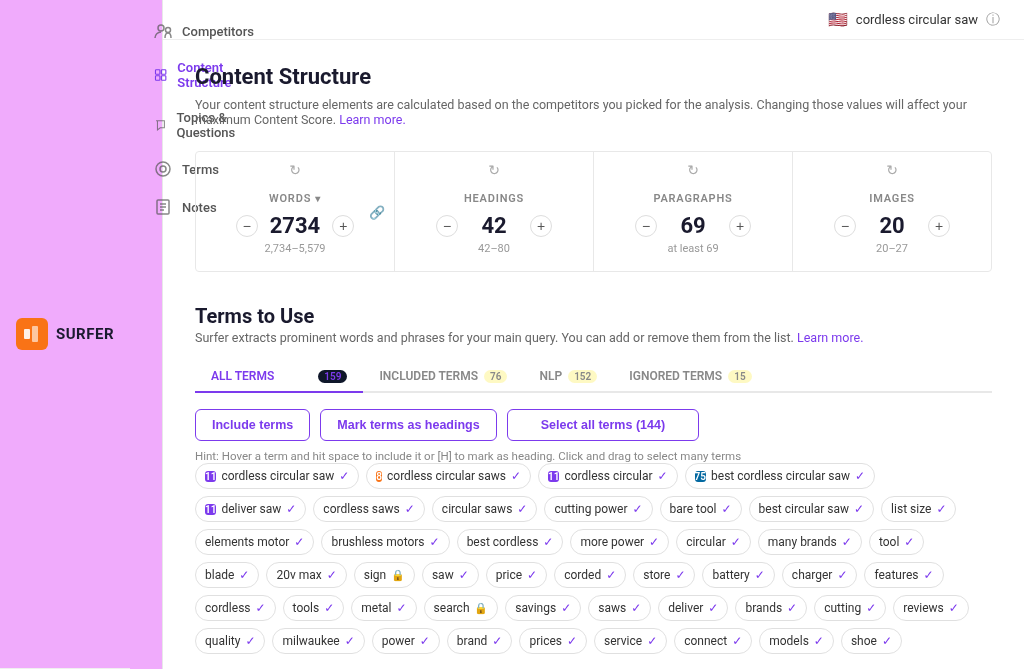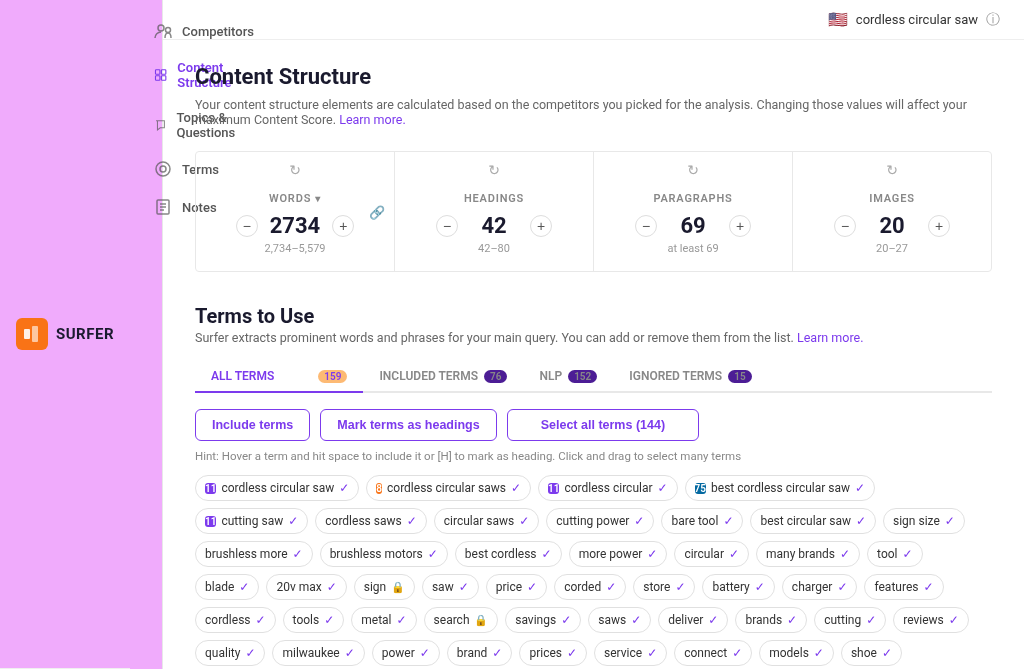--- a/index.html
+++ b/index.html
@@ -211,29 +211,29 @@
       display: flex;
       align-items: center;
       gap: 6px;
     }
     .tab.active {
       color: #7c3aed;
       border-bottom-color: #7c3aed;
       gap: 44px;
     }
     .tab-badge {
-      background: #4c1d95;
+      background: #fef9c3;
       color: #888;
       border-radius: 10px;
       padding: 1px 6px;
       font-size: 10px;
       font-weight: 600;
     }
     .tab.active .tab-badge {
-      background: #fdba74;
+      background: #0f172a;
       color: #7c3aed;
     }
 
     
     .action-btns {
       display: flex;
       gap: 10px;
       margin-bottom: 8px;
     }
     .btn-outline {
@@ -253,21 +253,21 @@
       background: #fff;
       color: #7c3aed;
       font-size: 12.5px;
       font-weight: 600;
       cursor: pointer;
     }
 
     .hint-text {
       font-size: 11.5px;
       color: #888;
-      margin-bottom: 12px;
+      margin-bottom: 0;
     }
 
     
     .terms-grid {
       display: flex;
       flex-wrap: wrap;
       gap: 7px;
     }
     .term-tag {
       display: inline-flex;
@@ -480,21 +480,21 @@
           <span>cordless circular</span>
           <span class="term-check">✓</span>
         </span>
         <span class="term-tag">
           <span class="term-count" style="background:#0369a1;">75</span>
           <span>best cordless circular saw</span>
           <span class="term-check">✓</span>
         </span>
         <span class="term-tag">
           <span class="term-count" style="background:#7c3aed;">11</span>
-          <span>cutting saw</span>
+          <span>deliver saw</span>
           <span class="term-check">✓</span>
         </span>
         <span class="term-tag">
           <span>cordless saws</span>
           <span class="term-check">✓</span>
         </span>
         <span class="term-tag">
           <span>circular saws</span>
           <span class="term-check">✓</span>
         </span>
@@ -504,25 +504,25 @@
         </span>
         <span class="term-tag">
           <span>bare tool</span>
           <span class="term-check">✓</span>
         </span>
         <span class="term-tag">
           <span>best circular saw</span>
           <span class="term-check">✓</span>
         </span>
         <span class="term-tag">
-          <span>sign size</span>
-          <span class="term-check">✓</span>
-        </span>
-        <span class="term-tag">
-          <span>brushless more</span>
+          <span>list size</span>
+          <span class="term-check">✓</span>
+        </span>
+        <span class="term-tag">
+          <span>elements motor</span>
           <span class="term-check">✓</span>
         </span>
         <span class="term-tag">
           <span>brushless motors</span>
           <span class="term-check">✓</span>
         </span>
         <span class="term-tag">
           <span>best cordless</span>
           <span class="term-check">✓</span>
         </span>

